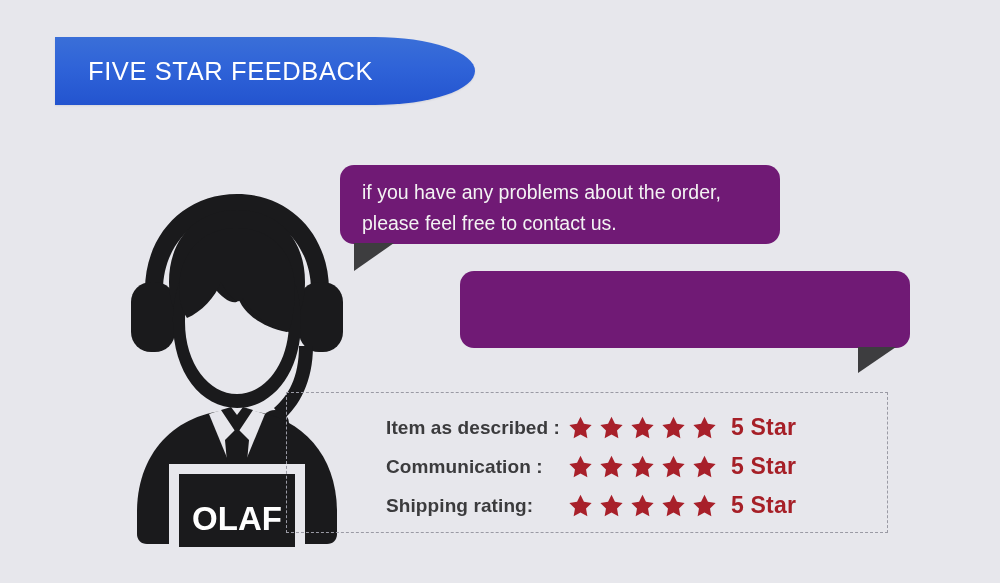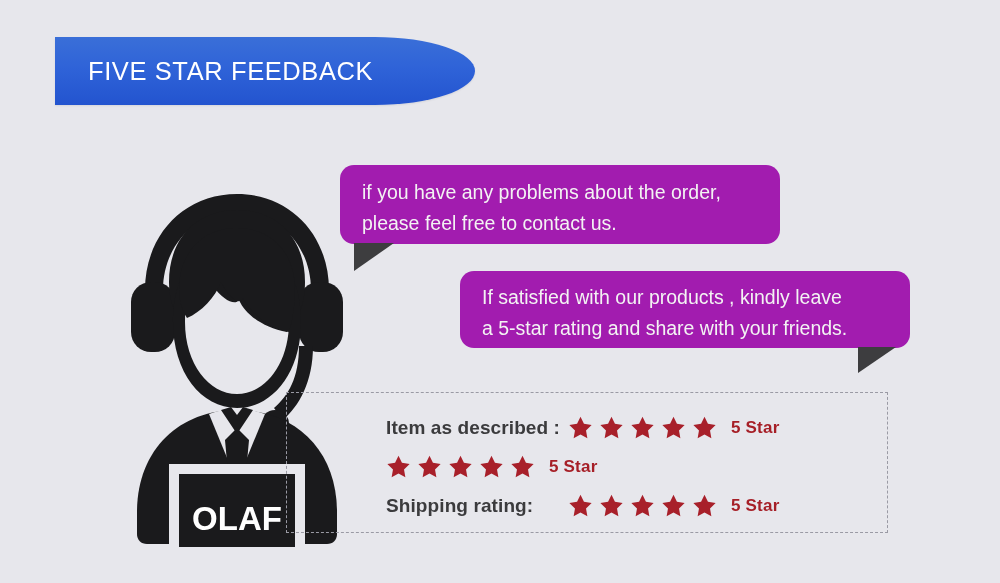--- a/index.html
+++ b/index.html
@@ -57,21 +57,21 @@
     left: 117px;
     top: 182px;
     width: 240px;
     height: 365px;
   }
   .agent svg { display: block; }
 
   
   .bubble {
     position: absolute;
-    background: #a21caf;
+    background: #701a75;
     border-radius: 14px;
     color: #f3f3f3;
     box-sizing: border-box;
   }
   .bubble-text {
     font-size: 19.5px;
     line-height: 31px;
     font-weight: 400;
     white-space: pre-line;
   }
@@ -147,21 +147,21 @@
     gap: 6px;
   }
   .star {
     display: block;
     width: 25px;
     height: 25px;
   }
   .rating-value {
     flex: none;
     color: #a61f27;
-    font-size: 17px;
+    font-size: 23px;
     font-weight: 700;
     letter-spacing: 0.2px;
   }
 </style>
 </head>
 <body>
 
 <div id="stage">
 
   <div class="banner">
@@ -214,22 +214,20 @@
     </svg>
   </div>
 
   <div class="bubble" id="bubble-1">
     <div class="bubble-text">if you have any problems about the order,
 please feel free to contact us.</div>
     <div class="tail"></div>
   </div>
 
   <div class="bubble" id="bubble-2">
-    <div class="bubble-text">If satisfied with our products , kindly leave
-a 5-star rating and share with your friends.</div>
     <div class="tail"></div>
   </div>
 
   <div class="ratings-box"></div>
 
   <div class="ratings-list">
 
     <div class="rating-row">
       <div class="rating-label">Item as described :</div>
       <div class="rating-stars">
@@ -246,20 +244,21 @@
             <path fill="#a8202a" d="M12 1.6l3.3 6.9 7.4 1-5.4 5.3 1.3 7.5L12 18.7 5.4 22.3l1.3-7.5L1.3 9.5l7.4-1z"></path>
           </svg>
         <svg class="star" viewBox="0 0 24 24">
             <path fill="#a8202a" d="M12 1.6l3.3 6.9 7.4 1-5.4 5.3 1.3 7.5L12 18.7 5.4 22.3l1.3-7.5L1.3 9.5l7.4-1z"></path>
           </svg>
       </div>
       <div class="rating-value">5 Star</div>
     </div>
 
     <div class="rating-row">
+      <div class="rating-label">Communication :</div>
       <div class="rating-stars">
         <svg class="star" viewBox="0 0 24 24">
             <path fill="#a8202a" d="M12 1.6l3.3 6.9 7.4 1-5.4 5.3 1.3 7.5L12 18.7 5.4 22.3l1.3-7.5L1.3 9.5l7.4-1z"></path>
           </svg>
         <svg class="star" viewBox="0 0 24 24">
             <path fill="#a8202a" d="M12 1.6l3.3 6.9 7.4 1-5.4 5.3 1.3 7.5L12 18.7 5.4 22.3l1.3-7.5L1.3 9.5l7.4-1z"></path>
           </svg>
         <svg class="star" viewBox="0 0 24 24">
             <path fill="#a8202a" d="M12 1.6l3.3 6.9 7.4 1-5.4 5.3 1.3 7.5L12 18.7 5.4 22.3l1.3-7.5L1.3 9.5l7.4-1z"></path>
           </svg>

